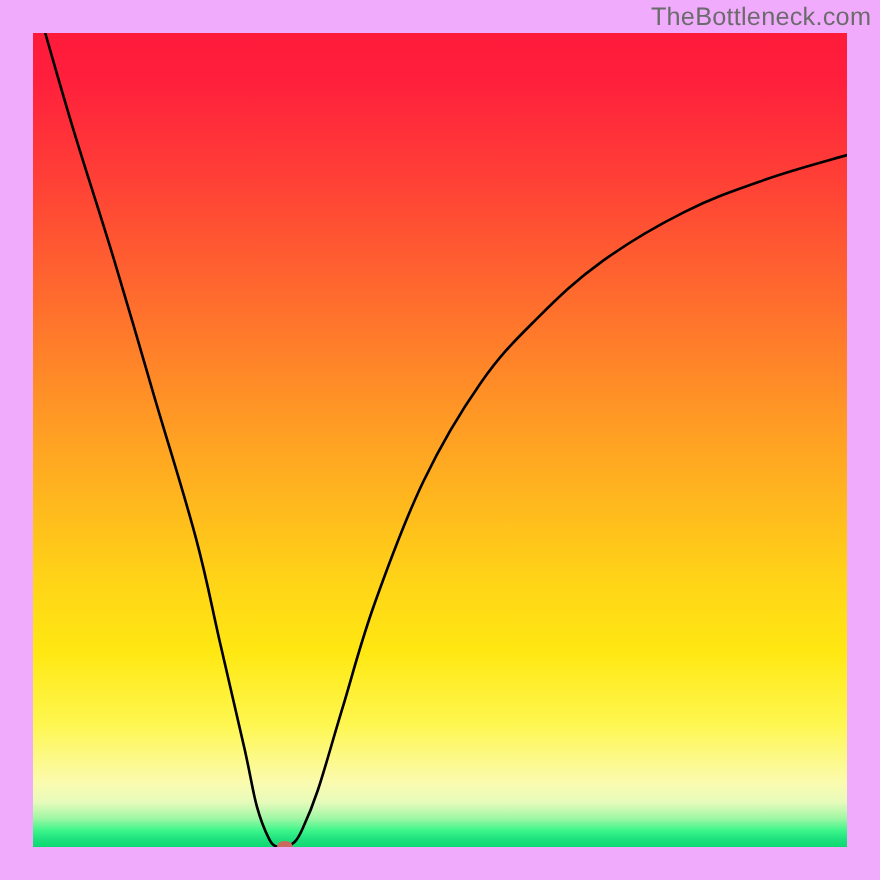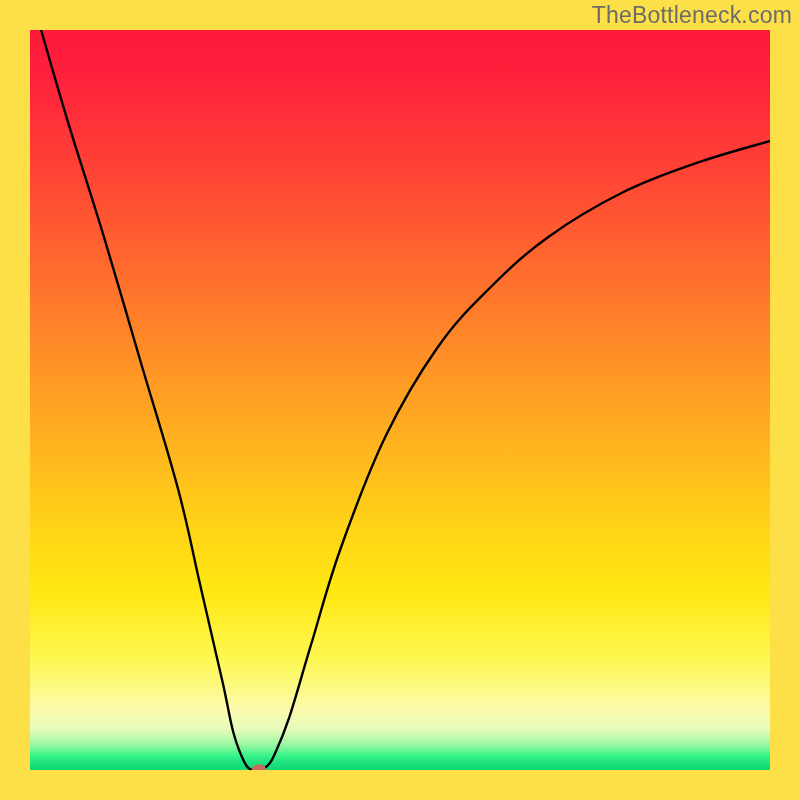--- a/index.html
+++ b/index.html
@@ -8,21 +8,21 @@
     width: 800px;
     height: 800px;
     background: #000;
     font-family: Arial, Helvetica, sans-serif;
     overflow: hidden;
   }
   .outer-frame {
     position: relative;
     width: 800px;
     height: 800px;
-    background: #fde047;
+    background: #f0abfc;
   }
   .watermark {
     position: absolute;
     top: 2px;
     right: 8px;
     color: #6b6b6b;
     font-size: 23px;
     font-weight: 400;
     letter-spacing: 0.2px;
     z-index: 40;

